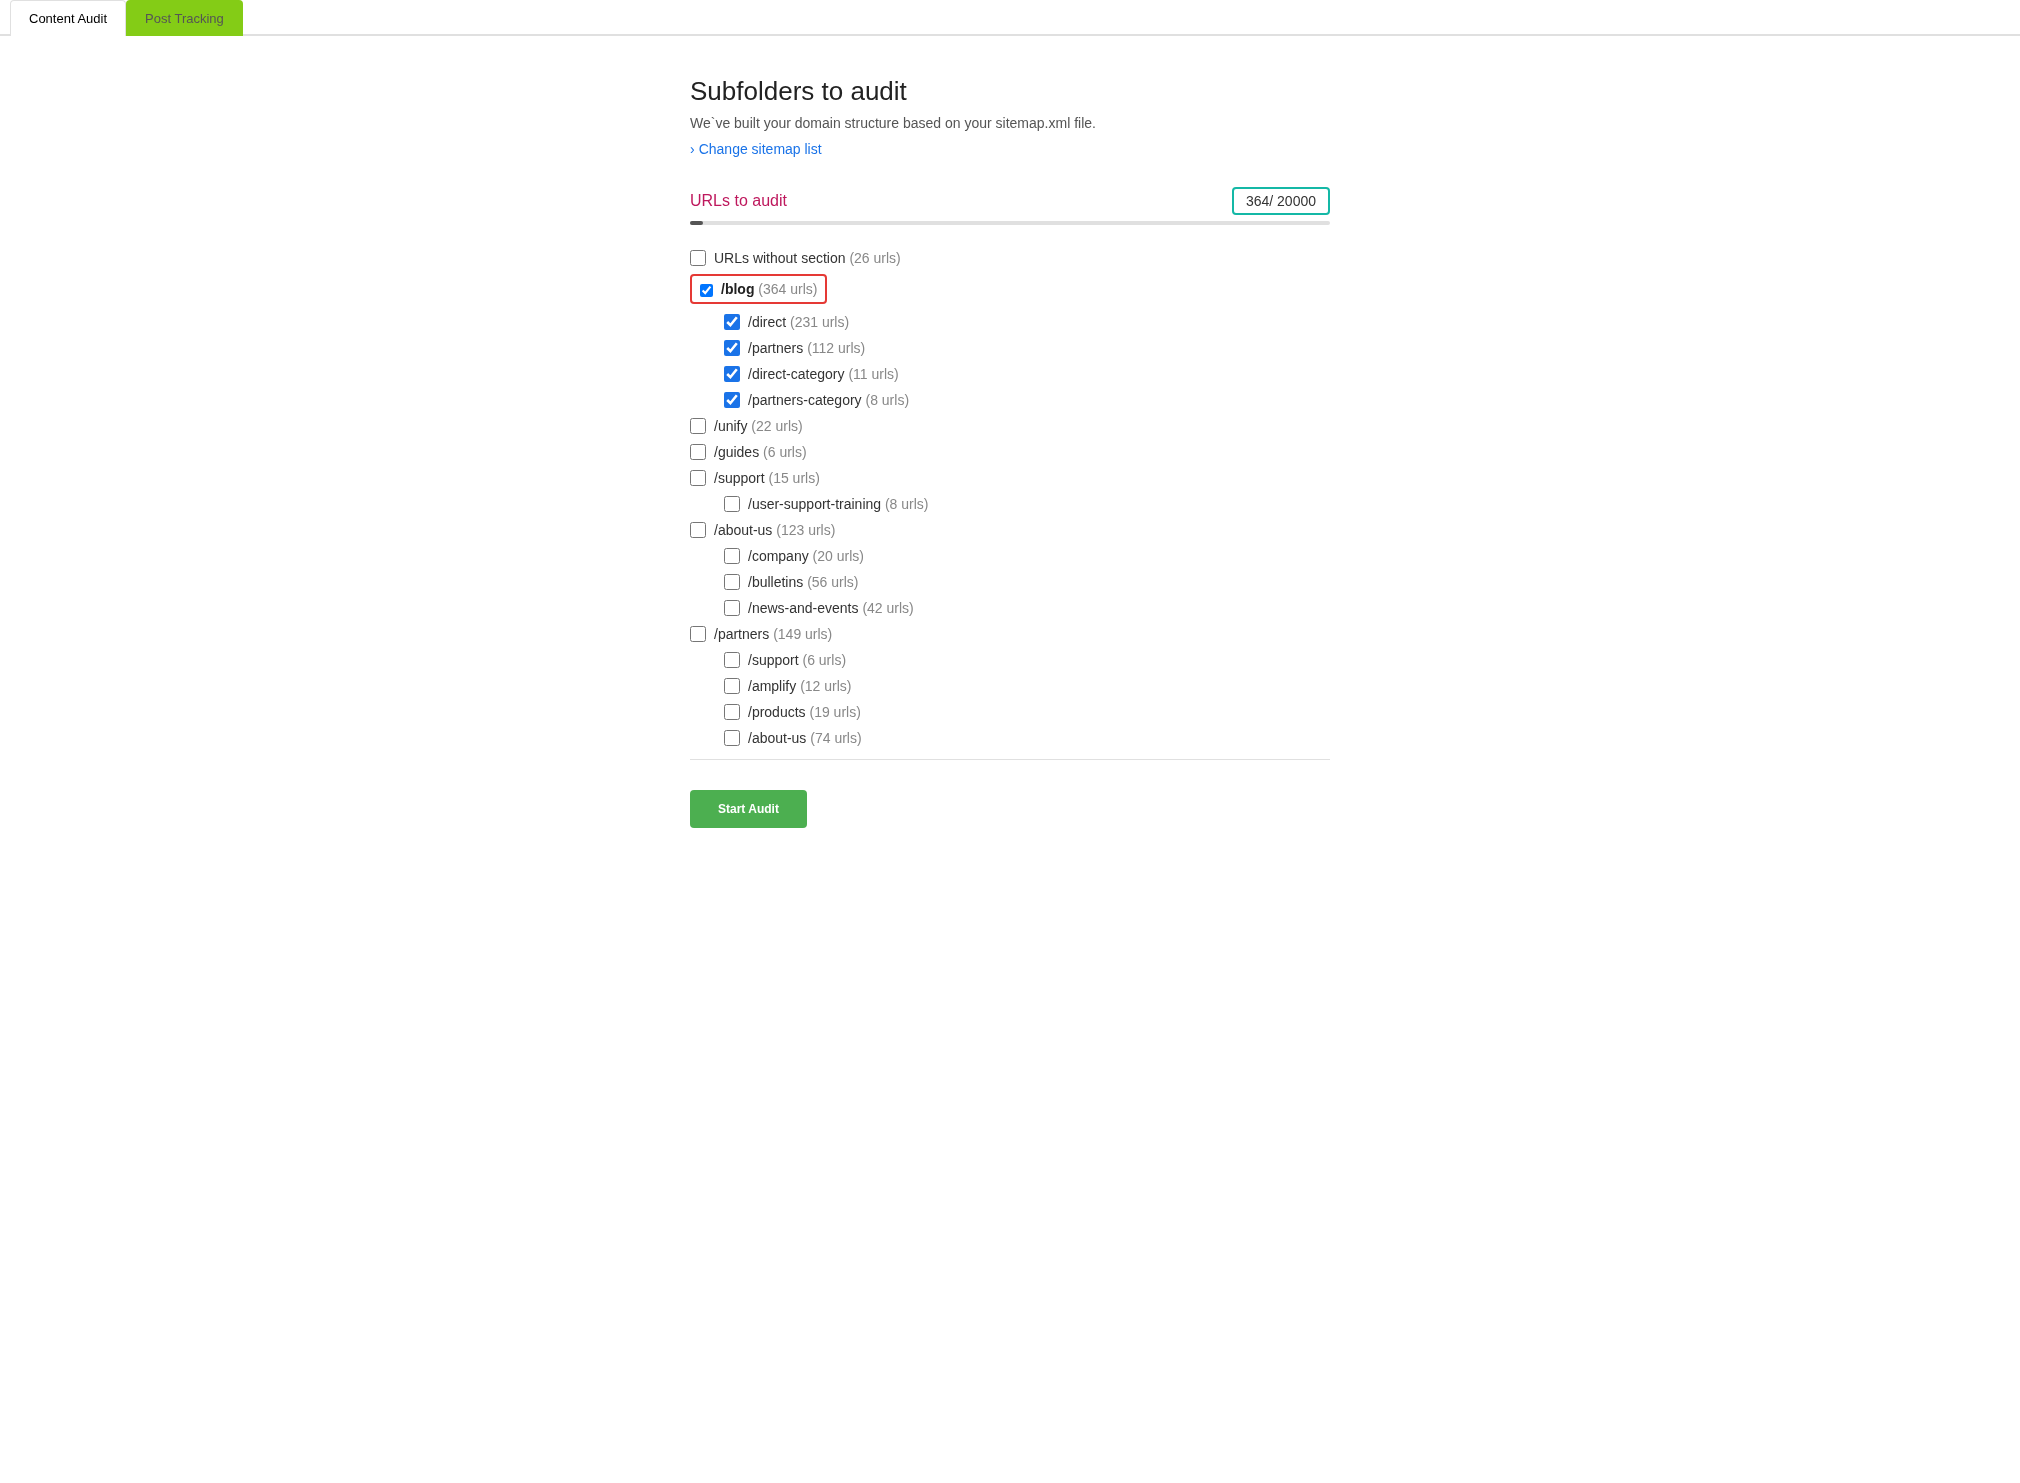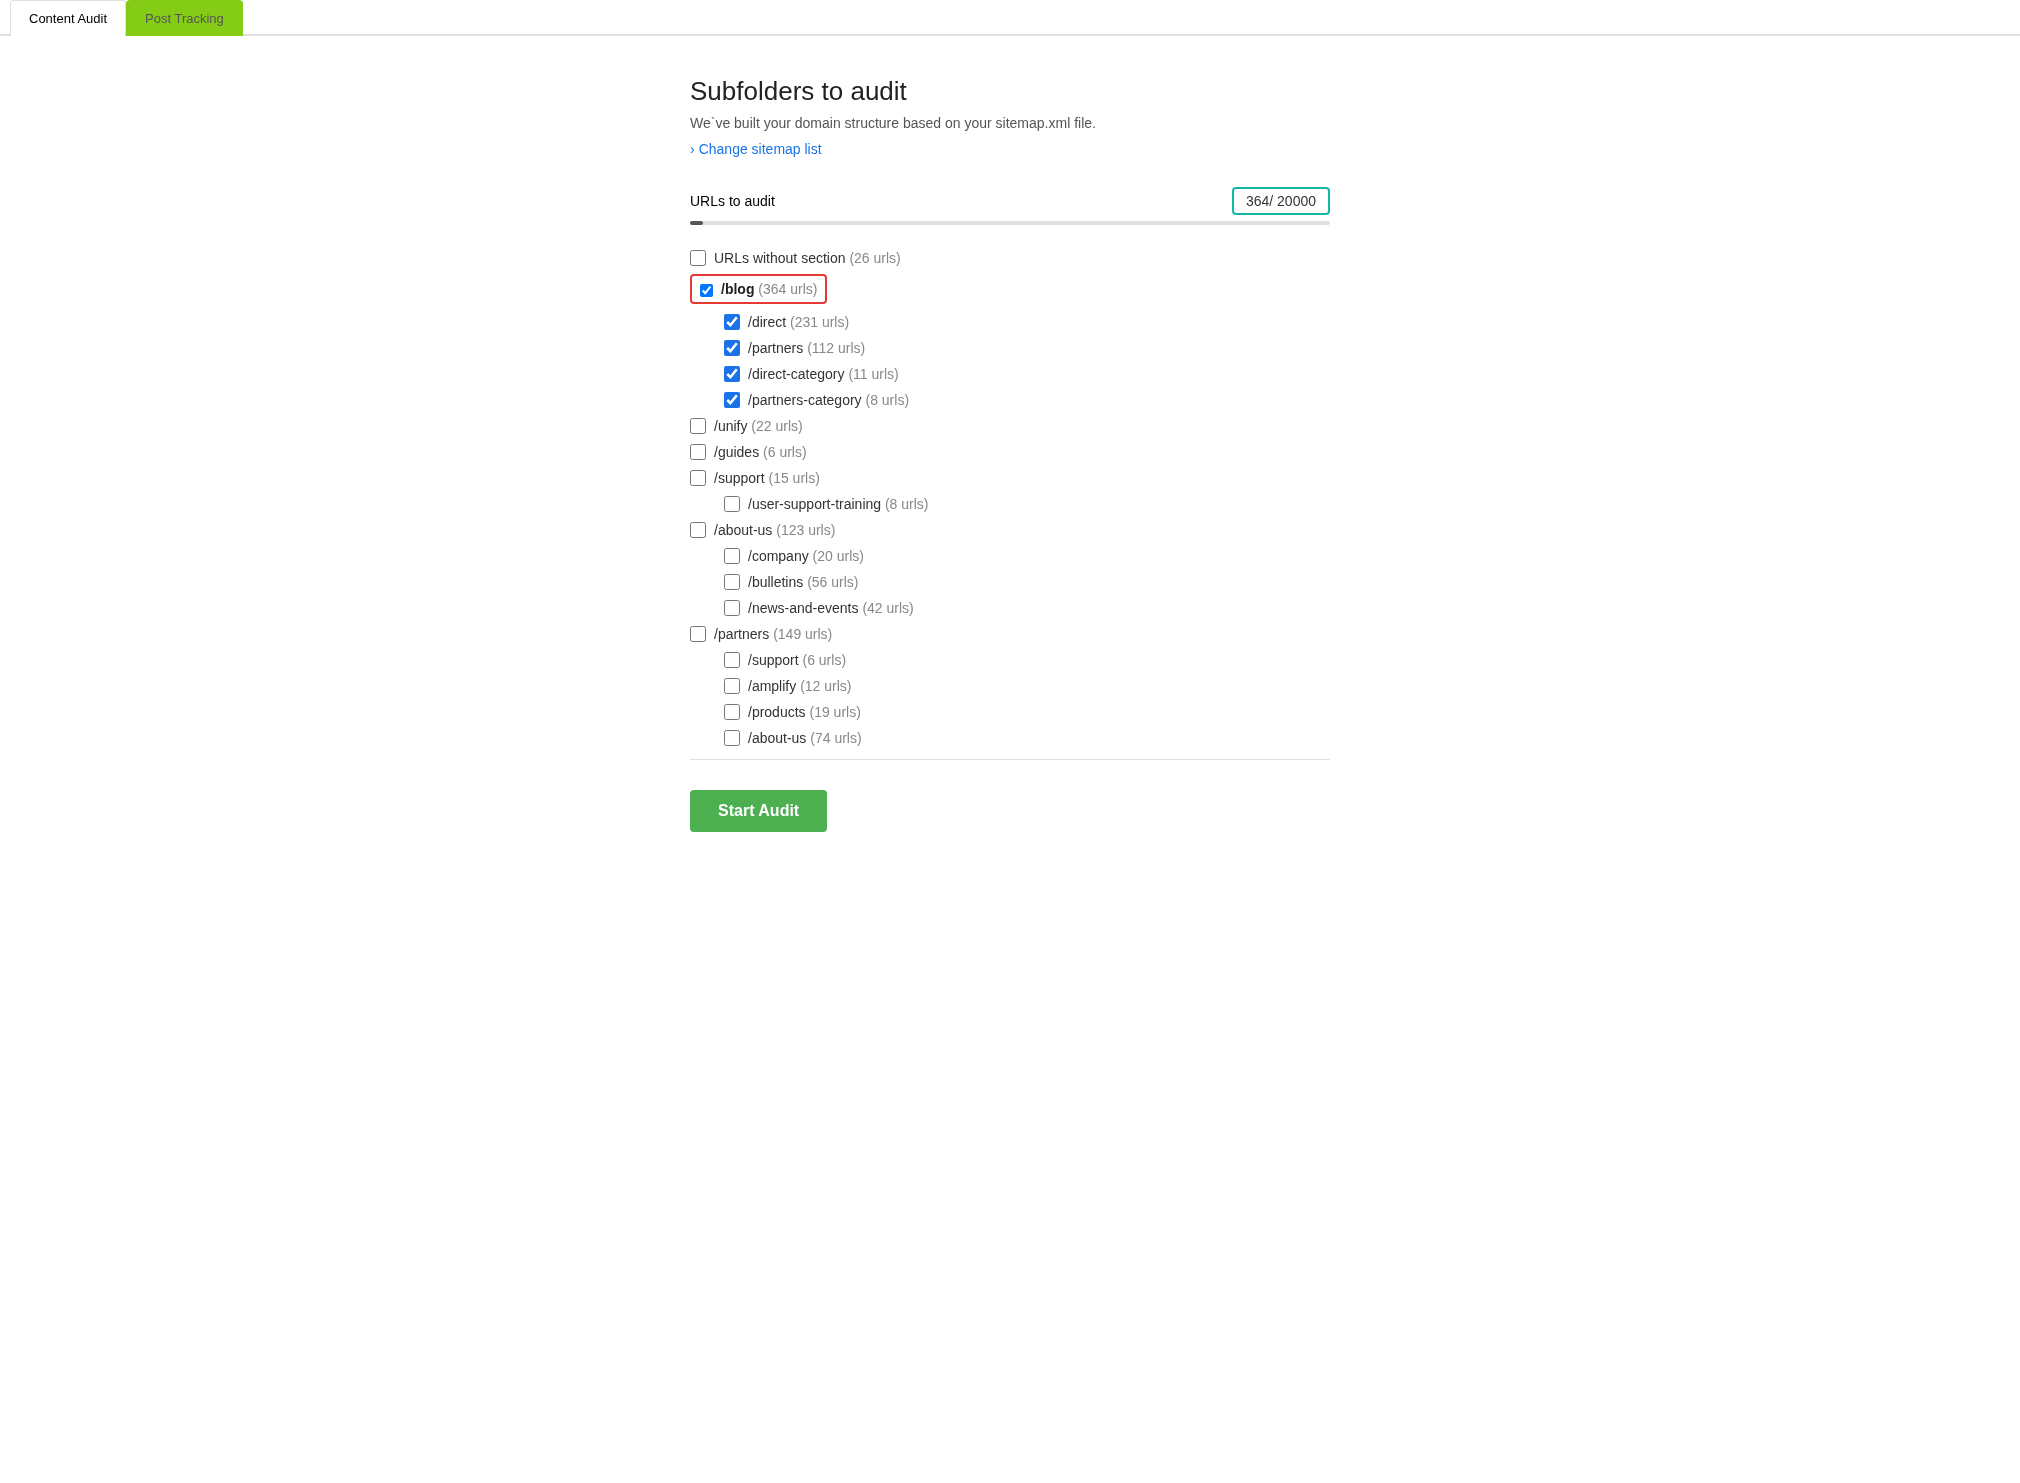--- a/index.html
+++ b/index.html
@@ -70,22 +70,22 @@
     .urls-audit-section {
       margin-bottom: 20px;
     }
     .urls-audit-header {
       display: flex;
       justify-content: space-between;
       align-items: center;
       margin-bottom: 6px;
     }
     .urls-audit-label {
-      font-size: 14px;
-      color: #000000;
+      font-size: 16px;
+      color: #be185d;
     }
     .urls-audit-count {
       border: 2px solid #14b8a6;
       border-radius: 4px;
       padding: 4px 12px;
       font-size: 14px;
       font-weight: 500;
       color: #333;
     }
     .progress-bar-track {
@@ -157,21 +157,21 @@
       margin: 8px 0 20px 0;
     }
 
     
     .start-audit-btn {
       background: #4caf50;
       color: #fff;
       border: none;
       border-radius: 4px;
       padding: 12px 28px;
-      font-size: 16px;
+      font-size: 12px;
       font-weight: 600;
       cursor: pointer;
       margin-top: 10px;
     }
   </style>
 </head>
 <body>
 
 <div class="tabs-bar">
   <div class="tab active">Content Audit</div>

